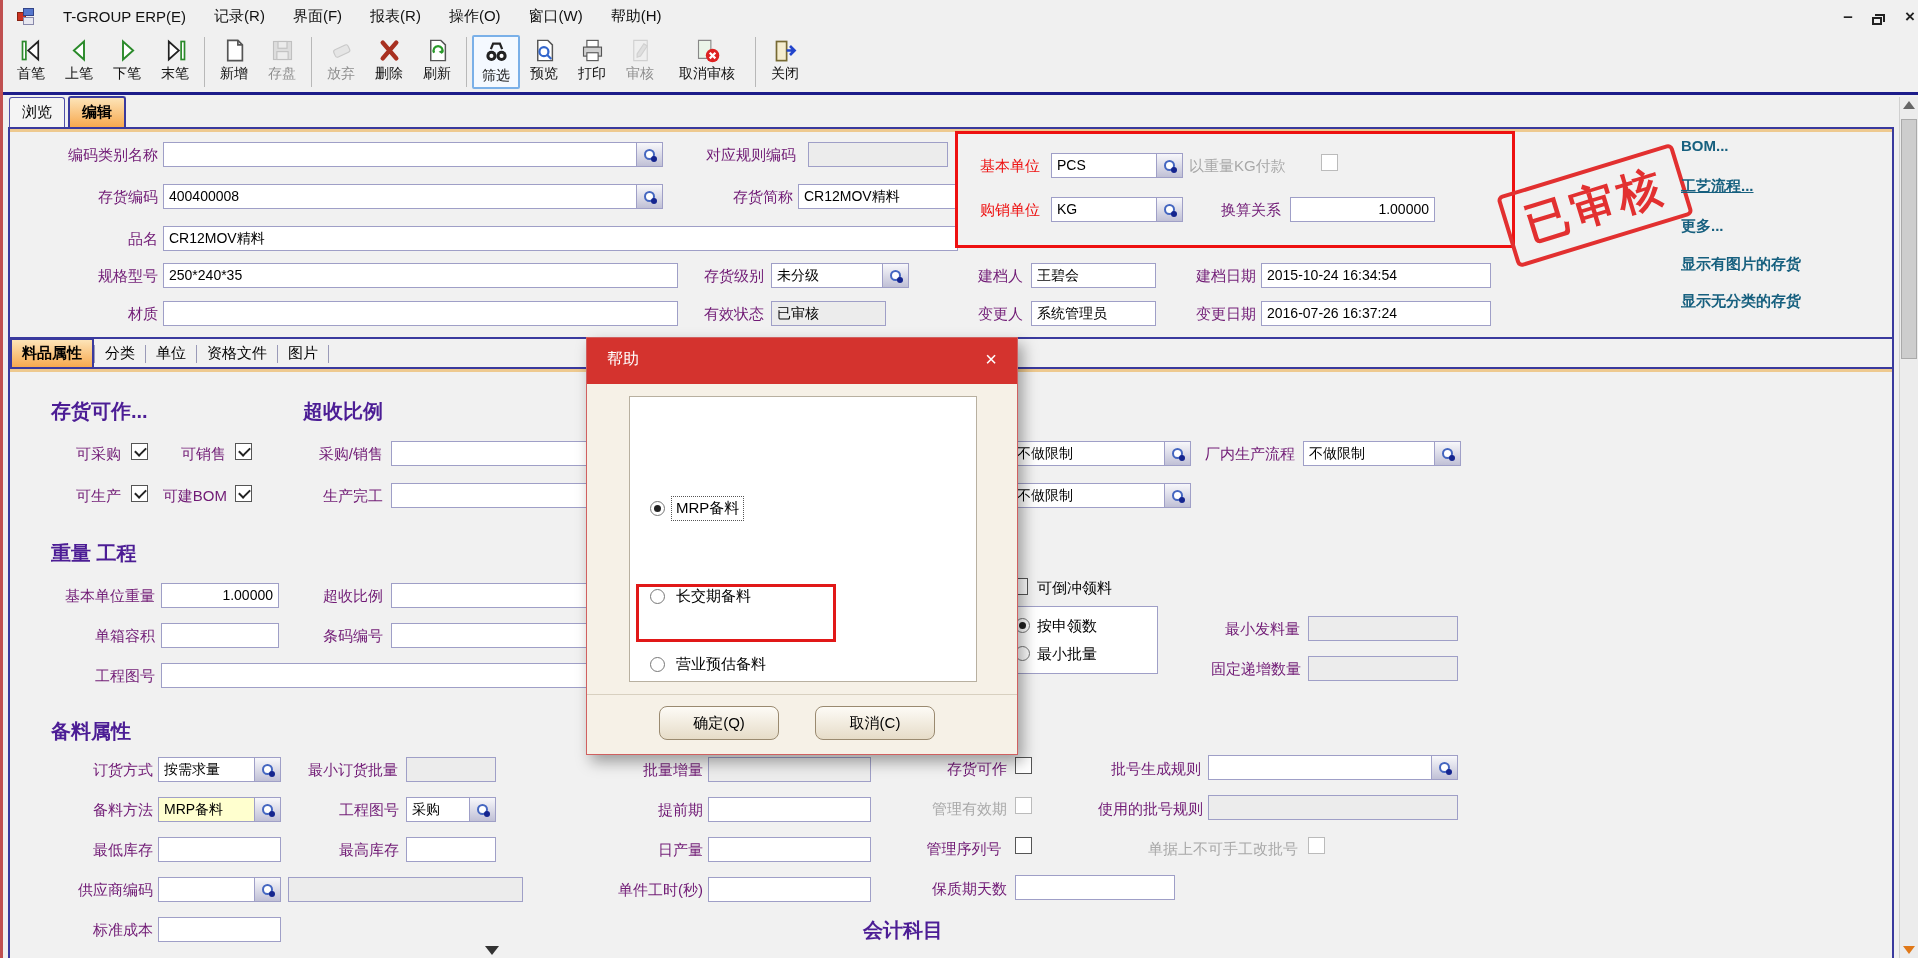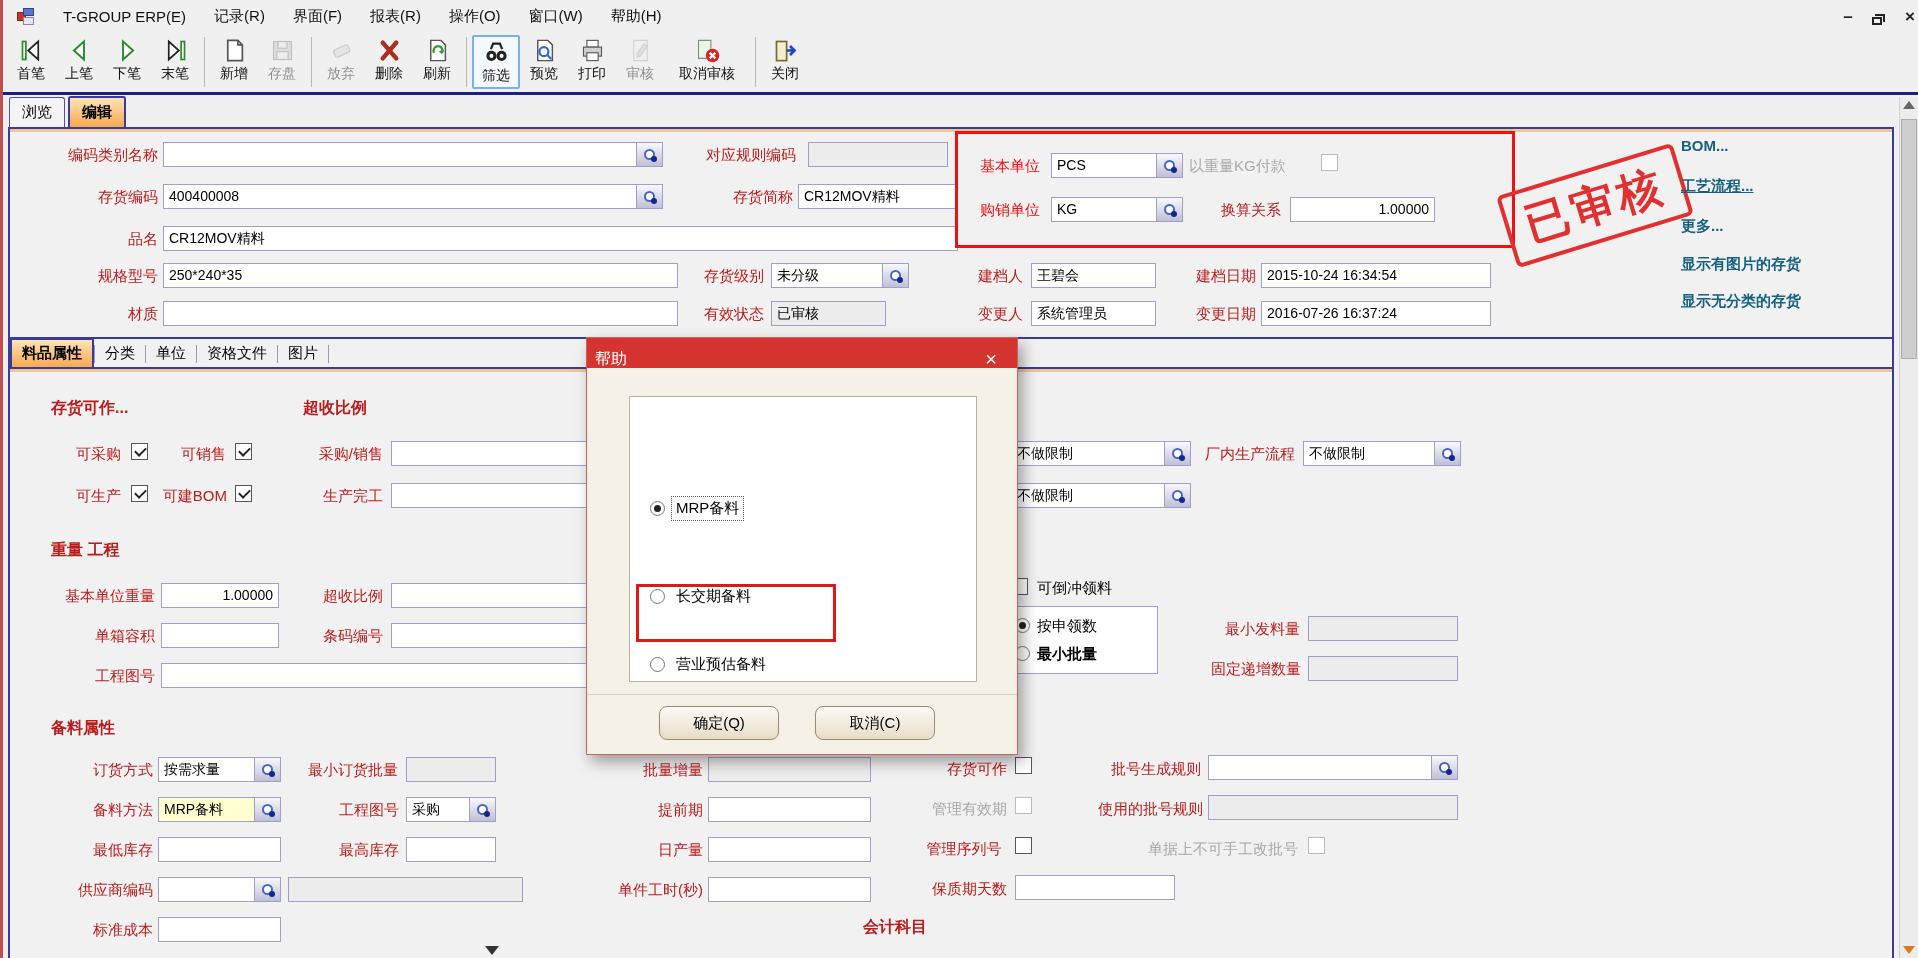--- a/index.html
+++ b/index.html
@@ -45,24 +45,24 @@
   .bodysep { position:absolute; left:5px; right:24px; top:337px; height:2px; background:#3a3a9e; }
   .subtabs { position:absolute; left:7px; right:26px; top:339px; height:30px; display:flex; align-items:flex-end;
              border-bottom:2px solid #3a3a9e; background:#f1f1f1; }
   .subtabs .tanline2 { position:absolute; left:0; right:0; bottom:-5px; height:3px; background:#eec98f; }
   .stab { font-size:15px; padding:4px 10px; }
   .stab.active { font-weight:bold; background:linear-gradient(#fde4b8,#f7a94f); border:2px solid #3a3a9e; border-bottom:none;
                  border-radius:2px 2px 0 0; }
   .stabsep { width:1px; height:18px; background:#9a9ab8; margin-bottom:4px; }
 
   
-  .lbl { position:absolute; font-size:15px; color:#b91c1c; text-align:right; white-space:nowrap; }
+  .lbl { position:absolute; font-size:15px; color:#701a75; text-align:right; white-space:nowrap; }
   .lbl.red { color:#ee1111; }
   .lbl.gray { color:#a8a8a8; }
-  .sect { position:absolute; font-size:16px; font-weight:bold; color:#b91c1c; white-space:nowrap; }
+  .sect { position:absolute; font-size:20px; font-weight:bold; color:#4c1d95; white-space:nowrap; }
   .inp { position:absolute; height:25px; background:#fff; border:1px solid #9f9fc7; font-size:14px;
          padding:0 5px; line-height:23px; overflow:hidden; white-space:nowrap; }
   .inp.gray { background:#ececec; }
   .inp.yellow { background:#ffffcf; }
   .inp.ralign { text-align:right; }
   .combo { padding-right:30px; }
   .lookup { position:absolute; right:0; top:0; bottom:0; width:26px;
             background:linear-gradient(#f8f8fb,#c0c0d6); border-left:1px solid #9f9fc7;
             display:flex; align-items:center; justify-content:center; }
   .mag { width:11px; height:11px; border:2px solid #4466c0; border-radius:50%; background:#fff; position:relative; }
@@ -79,22 +79,22 @@
   
   .link { position:absolute; font-size:15px; font-weight:bold; color:#17607f; white-space:nowrap; cursor:pointer; }
   .stamp { position:absolute; left:1500px; top:168px; border:4px solid #e23030; color:#e23030; font-size:44px;
            font-weight:bold; padding:4px 16px; border-radius:6px; transform:rotate(-17deg); white-space:nowrap;
            letter-spacing:4px; background:transparent; }
   .redbox { position:absolute; left:952px; top:131px; width:560px; height:117px; border:3px solid #ee1111; }
 
   
   .dialog { position:absolute; left:583px; top:337px; width:432px; height:418px; background:#f6f1e7;
             border:1px solid #d06060; box-shadow:5px 7px 14px rgba(0,0,0,.35); z-index:20; }
-  .dtitle { position:absolute; left:0; top:0; right:0; height:30px; background:#d4332e; color:#fff;
-            font-size:16px; line-height:42px; padding-left:8px; }
+  .dtitle { position:absolute; left:0; top:0; right:0; height:46px; background:#d4332e; color:#fff;
+            font-size:16px; line-height:42px; padding-left:20px; }
   .dclose { position:absolute; right:12px; top:8px; width:28px; height:26px; color:#fff; font-size:20px;
             text-align:center; line-height:26px; }
   .dgroup { position:absolute; left:42px; top:58px; width:348px; height:286px; background:#fff; border:1px solid #b8b0a0; }
   .dfootline { position:absolute; left:0; right:0; top:356px; height:1px; background:#d8d0c0; }
   .dbtn { position:absolute; top:368px; width:120px; height:34px; border:1px solid #9a8a70; border-radius:8px;
           background:linear-gradient(#fdfbf6,#e6dcc8); font-size:15px; text-align:center; line-height:32px; }
   .dfocus { outline:1px dotted #555; padding:2px 4px; }
   .dredrect { position:absolute; left:49px; top:246px; width:200px; height:58px; border:3px solid #e11818; }
 
   
@@ -393,21 +393,21 @@
 <div class="inp" style="left:388px;top:623px;width:220px;"></div>
 <div class="lbl" style="left:80px;top:667px;width:72px;">工程图号</div>
 <div class="inp" style="left:158px;top:663px;width:450px;"></div>
 
 <div class="cb" style="left:1008px;top:578px;"></div>
 <div class="rlabel" style="left:1034px;top:579px;">可倒冲领料</div>
 <div class="radiobox"></div>
 <div class="radio sel" style="left:1012px;top:618px;"></div>
 <div class="rlabel" style="left:1034px;top:617px;">按申领数</div>
 <div class="radio" style="left:1012px;top:646px;"></div>
-<div class="rlabel" style="left:1034px;top:645px;font-weight:bold;">最小批量</div>
+<div class="rlabel" style="left:1034px;top:645px;">最小批量</div>
 <div class="lbl" style="left:1212px;top:620px;width:85px;">最小发料量</div>
 <div class="inp gray" style="left:1305px;top:616px;width:150px;"></div>
 <div class="lbl" style="left:1198px;top:660px;width:100px;">固定递增数量</div>
 <div class="inp gray" style="left:1305px;top:656px;width:150px;"></div>
 
 <div class="sect" style="left:905px;top:706px;">列号</div>
 
 <div class="sect" style="left:48px;top:718px;">备料属性</div>
 <div class="lbl" style="left:85px;top:761px;width:65px;">订货方式</div>
 <div class="inp combo" style="left:155px;top:757px;width:123px;">

